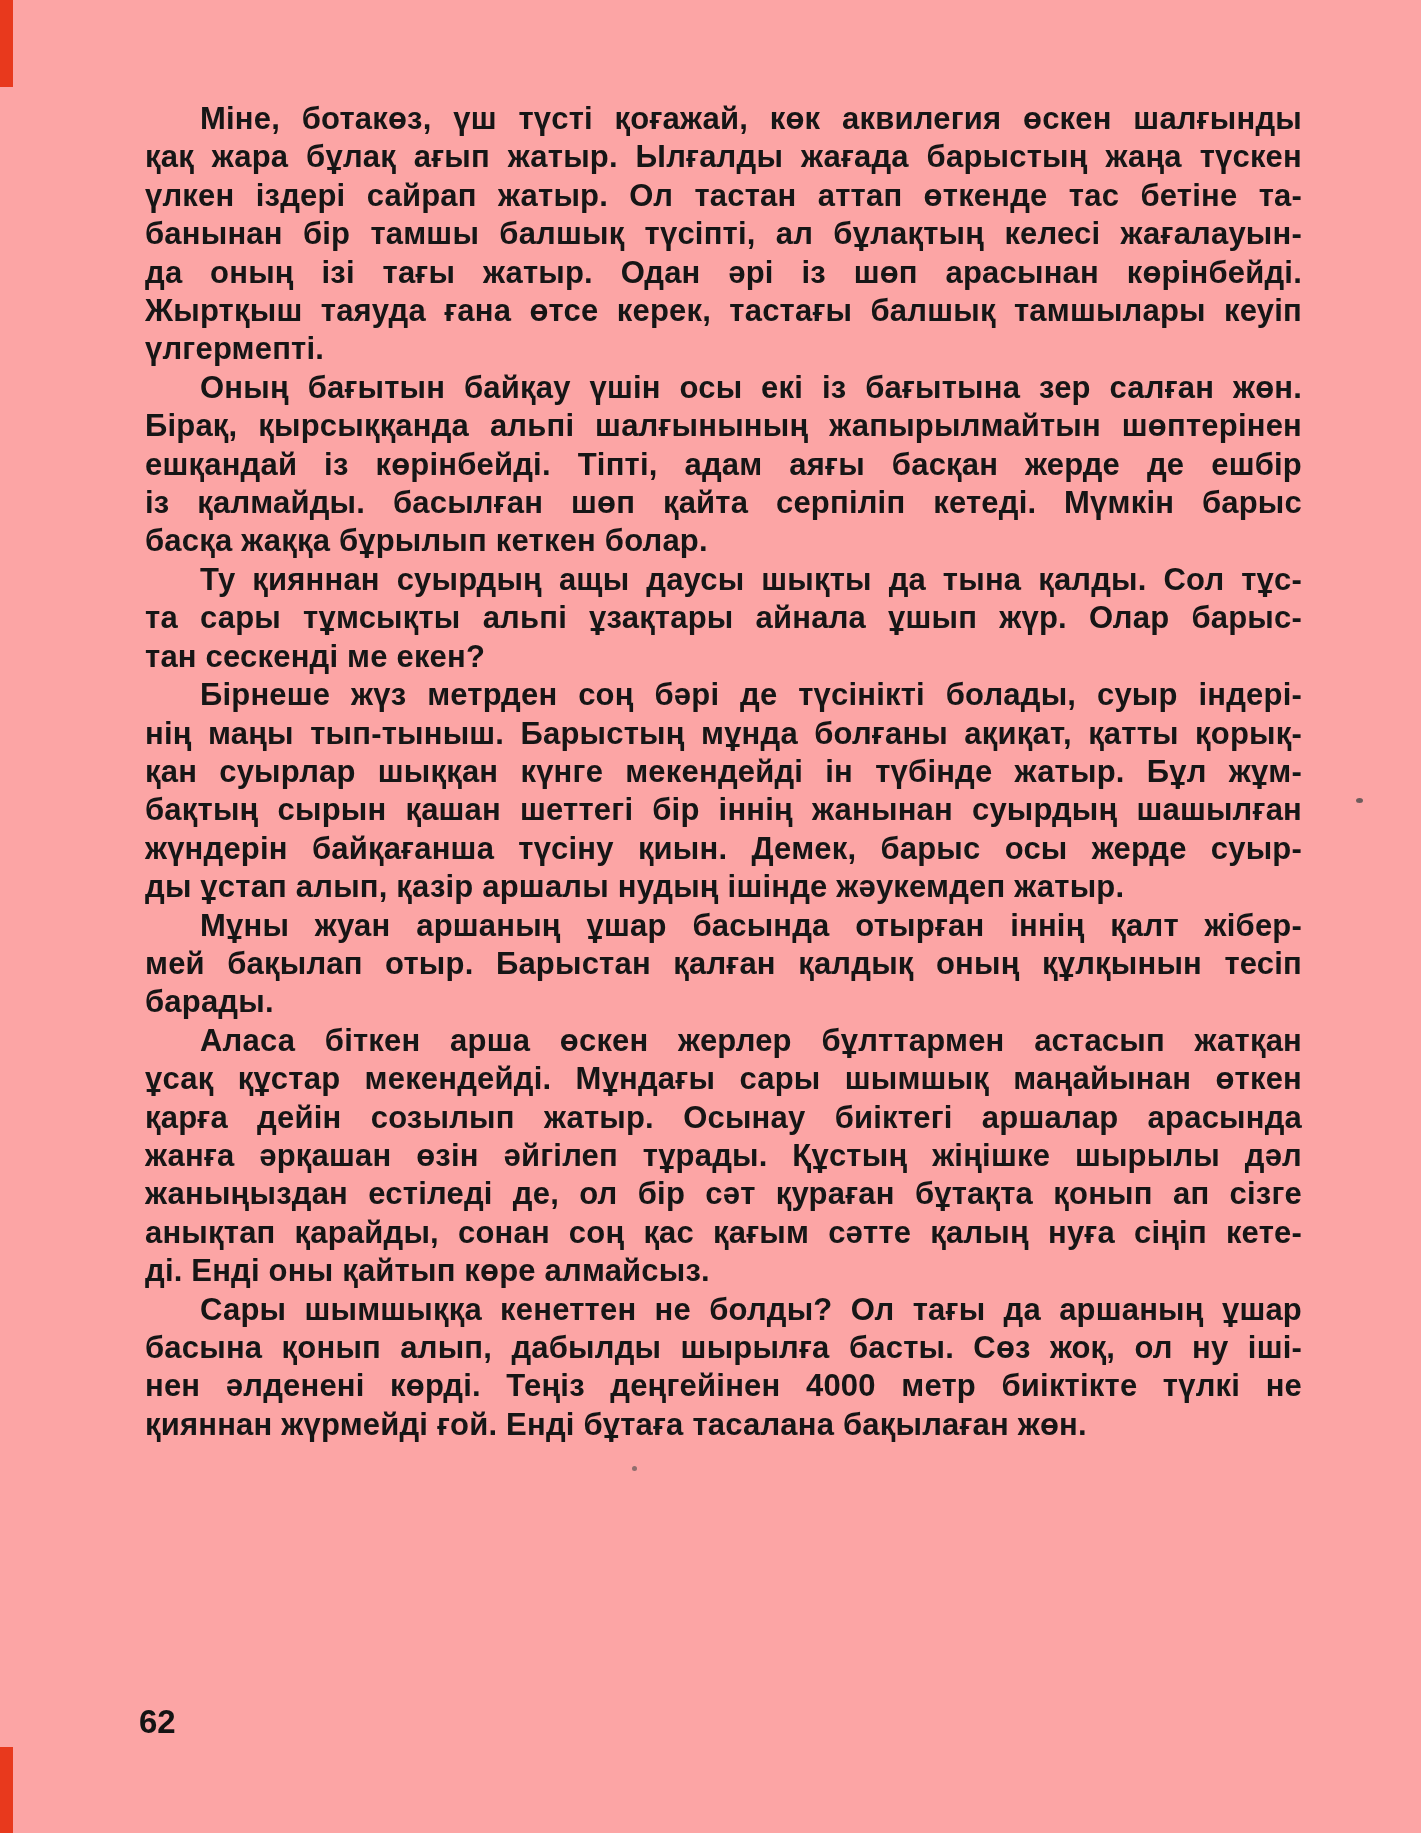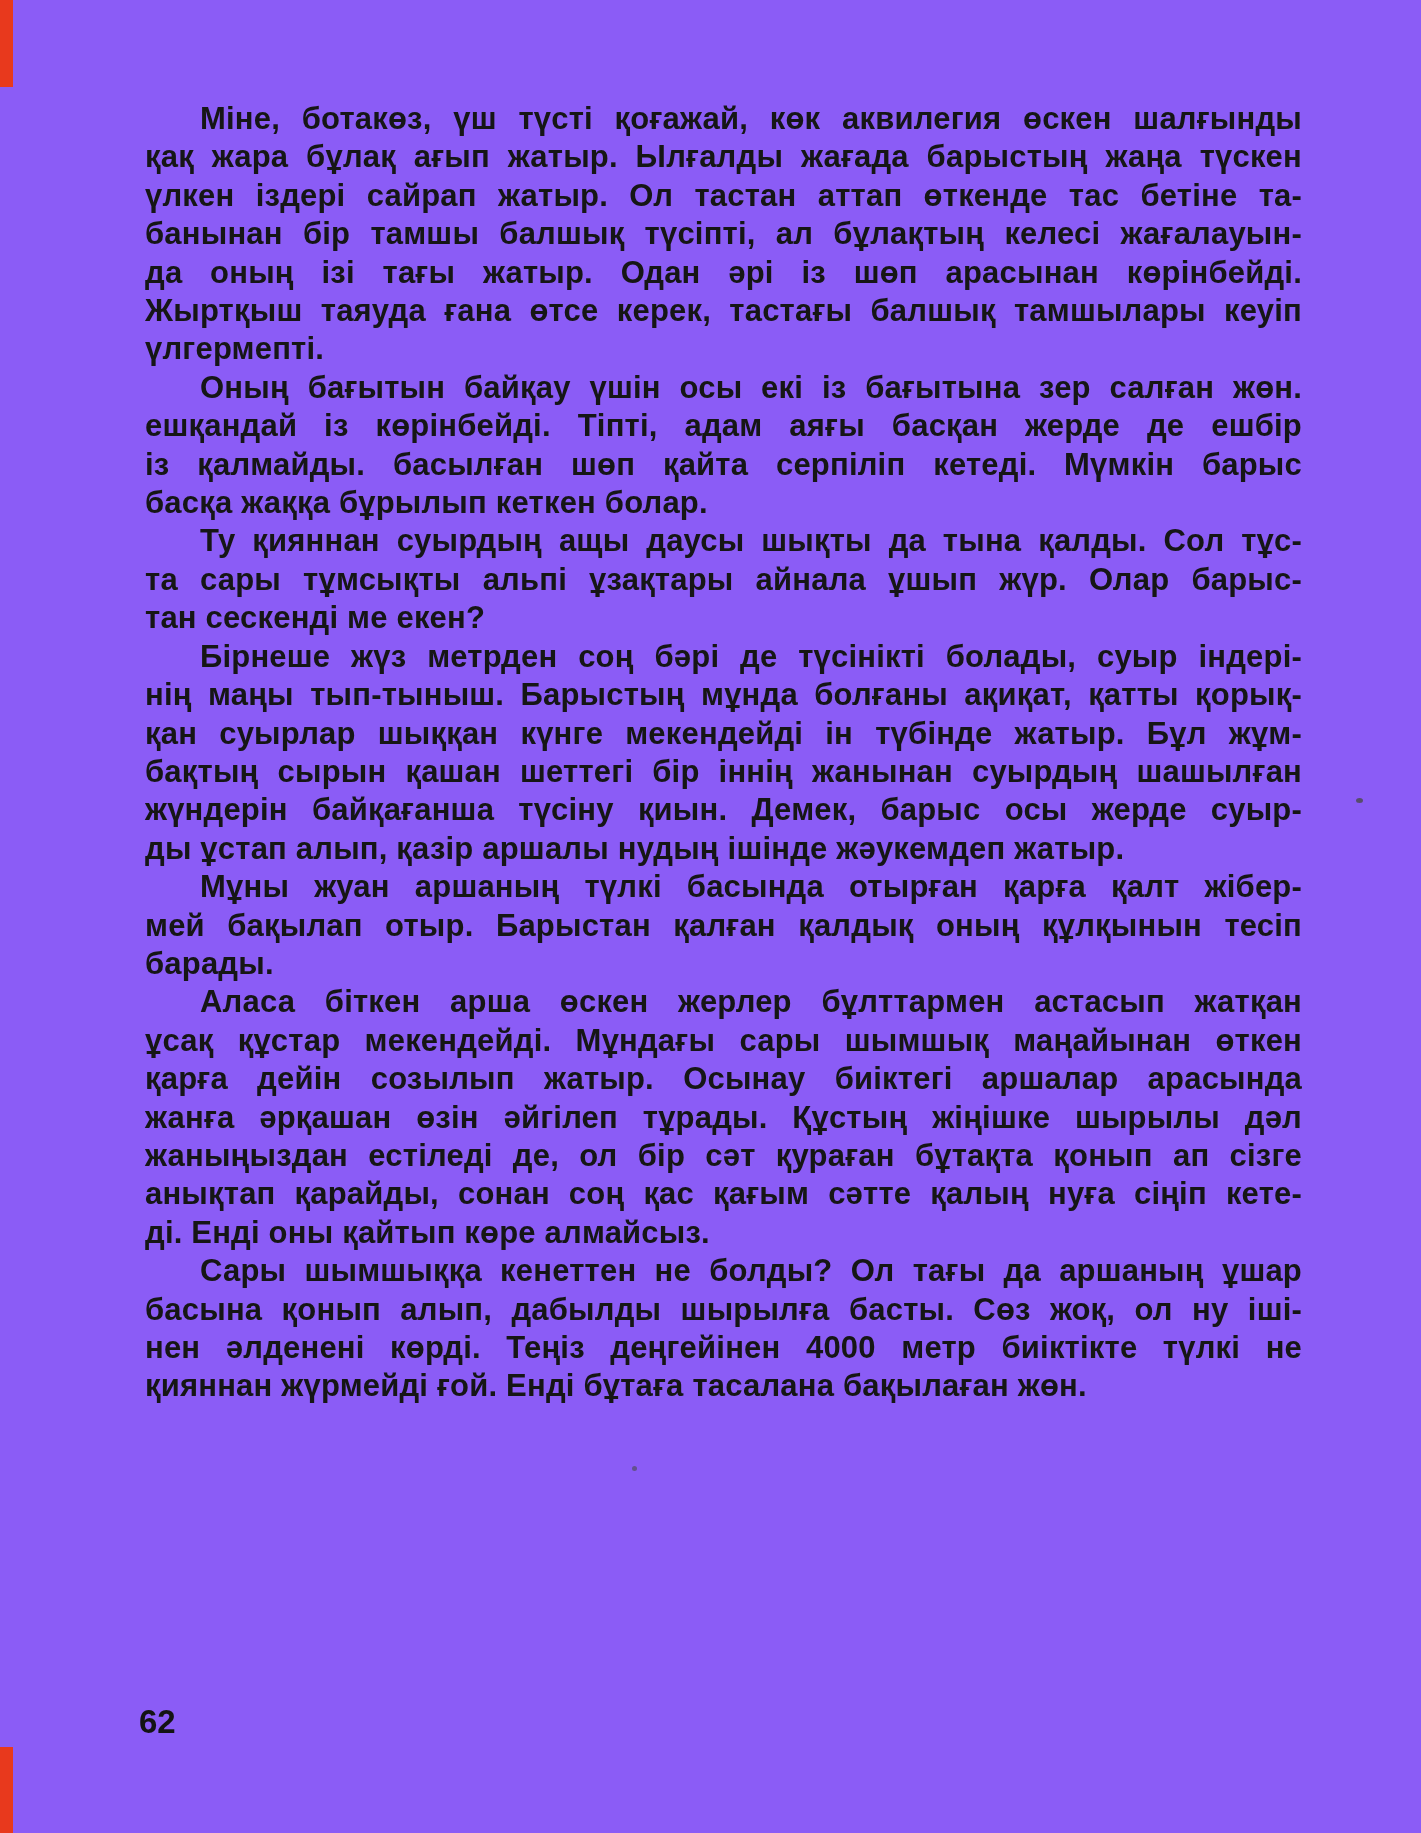--- a/index.html
+++ b/index.html
@@ -62,55 +62,56 @@
     position: absolute;
     background: #4a4a4a;
     border-radius: 50%;
   }
   .speck.s1 { left: 1356px; top: 798px; width: 7px; height: 5px; opacity: .8; }
   .speck.s2 { left: 632px; top: 1466px; width: 5px; height: 5px; opacity: .6; }
 </style>
 </head>
 <body>
 
-<div class="page" style="background: #8b5cf6; color: rgb(22, 22, 22);">
+<div class="page" style="background: #fca5a5; color: rgb(22, 22, 22);">
   <div class="edge-mark top" style="background: rgb(232, 57, 29);"></div>
   <div class="edge-mark bottom" style="background: rgb(232, 57, 29);"></div>
 
   <main class="text-block">
       <div class="para">
         <div class="line first">Міне, ботакөз, үш түсті қоғажай, көк аквилегия өскен шалғынды</div>
         <div class="line">қақ жара бұлақ ағып жатыр. Ылғалды жағада барыстың жаңа түскен</div>
         <div class="line">үлкен іздері сайрап жатыр. Ол тастан аттап өткенде тас бетіне та-</div>
         <div class="line">банынан бір тамшы балшық түсіпті, ал бұлақтың келесі жағалауын-</div>
         <div class="line">да оның ізі тағы  жатыр.  Одан әрі із шөп  арасынан  көрінбейді.</div>
         <div class="line">Жыртқыш таяуда ғана өтсе керек, тастағы балшық тамшылары кеуіп</div>
         <div class="line last">үлгермепті.</div>
       </div>
       <div class="para">
         <div class="line first">Оның бағытын байқау үшін осы екі із бағытына зер салған жөн.</div>
+        <div class="line">Бірақ, қырсыққанда альпі шалғынының жапырылмайтын шөптерінен</div>
         <div class="line">ешқандай із көрінбейді. Тіпті, адам аяғы басқан жерде де ешбір</div>
         <div class="line">із қалмайды. басылған  шөп қайта  серпіліп  кетеді. Мүмкін барыс</div>
         <div class="line last">басқа жаққа бұрылып кеткен болар.</div>
       </div>
       <div class="para">
         <div class="line first">Ту қияннан суырдың ащы даусы шықты да тына қалды. Сол тұс-</div>
         <div class="line">та сары тұмсықты альпі ұзақтары айнала ұшып жүр. Олар барыс-</div>
         <div class="line last">тан сескенді ме екен?</div>
       </div>
       <div class="para">
         <div class="line first">Бірнеше жүз метрден соң бәрі де түсінікті болады, суыр індері-</div>
         <div class="line">нің маңы тып-тыныш. Барыстың мұнда болғаны ақиқат, қатты қорық-</div>
         <div class="line">қан суырлар шыққан күнге мекендейді ін түбінде жатыр. Бұл жұм-</div>
         <div class="line">бақтың сырын қашан шеттегі бір іннің жанынан суырдың шашылған</div>
         <div class="line">жүндерін байқағанша түсіну қиын. Демек, барыс осы жерде суыр-</div>
         <div class="line last">ды ұстап алып, қазір аршалы нудың ішінде жәукемдеп жатыр.</div>
       </div>
       <div class="para">
-        <div class="line first">Мұны жуан аршаның түлкі басында отырған қарға қалт жібер-</div>
+        <div class="line first">Мұны жуан аршаның ұшар басында отырған іннің қалт жібер-</div>
         <div class="line">мей бақылап отыр. Барыстан қалған  қалдық  оның  құлқынын тесіп</div>
         <div class="line last">барады.</div>
       </div>
       <div class="para">
         <div class="line first">Аласа біткен арша өскен  жерлер  бұлттармен  астасып  жатқан</div>
         <div class="line">ұсақ құстар мекендейді. Мұндағы сары шымшық маңайынан өткен</div>
         <div class="line">қарға дейін созылып жатыр. Осынау биіктегі аршалар арасында</div>
         <div class="line">жанға әрқашан өзін әйгілеп тұрады. Құстың жіңішке шырылы дәл</div>
         <div class="line">жаныңыздан естіледі де, ол бір сәт қураған бұтақта қонып ап сізге</div>
         <div class="line">анықтап қарайды, сонан соң қас қағым сәтте қалың нуға сіңіп кете-</div>

